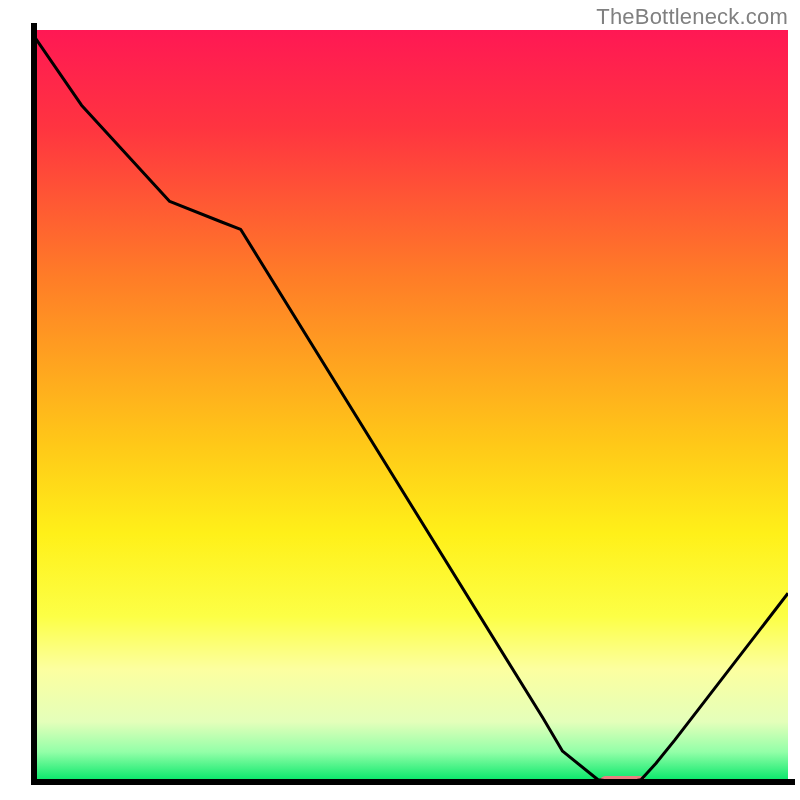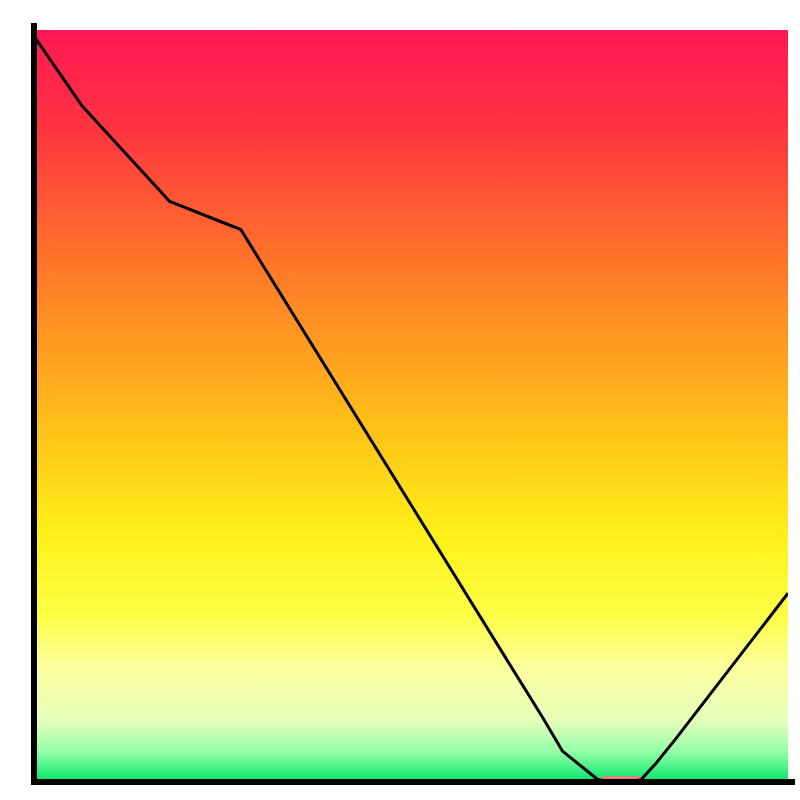--- a/index.html
+++ b/index.html
@@ -30,20 +30,21 @@
     left: 0;
     top: 0;
     width: 800px;
     height: 800px;
   }
 </style>
 </head>
 <body>
 
 <div class="chart-container">
+  <div class="watermark">TheBottleneck.com</div>
   <svg class="plot" viewBox="0 0 800 800">
     <defs>
       <linearGradient id="bg-grad" x1="0" y1="0" x2="0" y2="1">
           <stop offset="0.0%" stop-color="#ff1854"></stop>
           <stop offset="13.0%" stop-color="#ff3440"></stop>
           <stop offset="33.0%" stop-color="#ff7d27"></stop>
           <stop offset="55.0%" stop-color="#ffc818"></stop>
           <stop offset="67.0%" stop-color="#fff019"></stop>
           <stop offset="78.0%" stop-color="#fcff46"></stop>
           <stop offset="85.0%" stop-color="#fcffa0"></stop>

